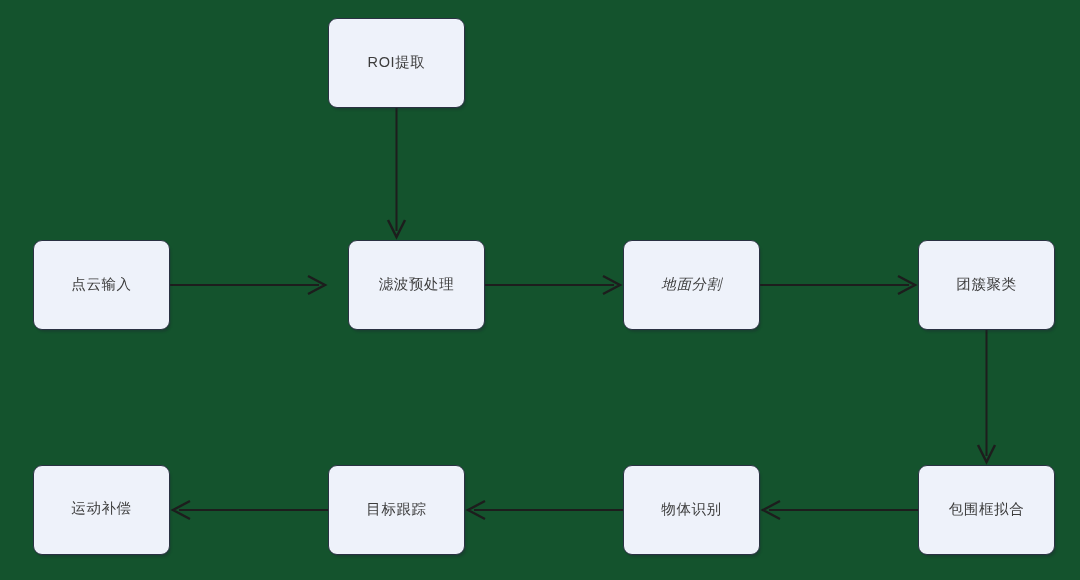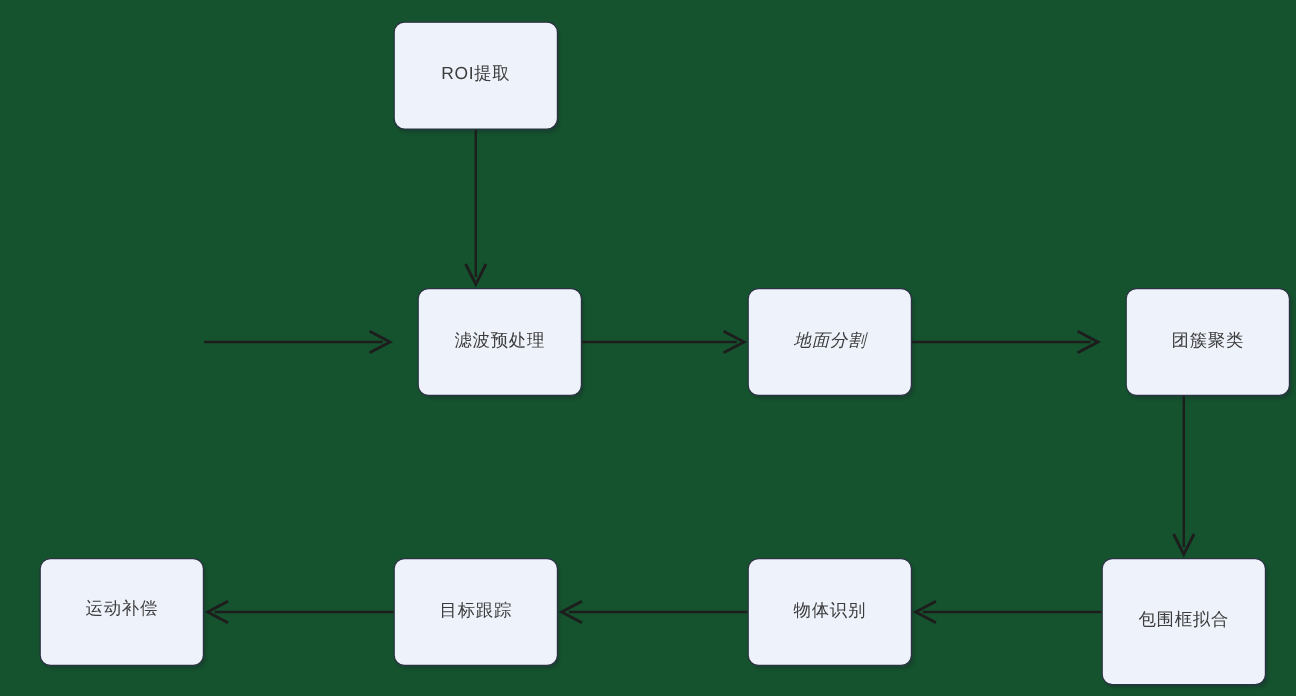--- a/index.html
+++ b/index.html
@@ -100,34 +100,37 @@
     <g>
       <line class="edge-line" x1="328" y1="510" x2="179" y2="510"></line>
       <polyline class="edge-head" points="190,501 173,510 190,519"></polyline>
     </g>
   </svg>
 
   <div class="node" style="left:328px; top:18px; width:137px; height:90px;">
     <span class="node-label">ROI提取</span>
   </div>
 
+  <div class="node" style="left:33px; top:240px; width:137px; height:90px;">
+    <span class="node-label">点云输入</span>
+  </div>
 
   <div class="node" style="left:328px; top:240px; width:137px; height:90px;margin-left:20px;">
     <span class="node-label">滤波预处理</span>
   </div>
 
   <div class="node" style="left:623px; top:240px; width:137px; height:90px;font-style:italic;">
     <span class="node-label">地面分割</span>
   </div>
 
-  <div class="node" style="left:938px; top:240px; width:137px; height:90px;">
+  <div class="node" style="left:918px; top:240px; width:137px; height:90px;">
     <span class="node-label">团簇聚类</span>
   </div>
 
-  <div class="node" style="left:918px; top:465px; width:137px; height:106px;">
+  <div class="node" style="left:918px; top:465px; width:137px; height:90px;">
     <span class="node-label">包围框拟合</span>
   </div>
 
   <div class="node" style="left:623px; top:465px; width:137px; height:90px;">
     <span class="node-label">物体识别</span>
   </div>
 
   <div class="node" style="left:328px; top:465px; width:137px; height:90px;">
     <span class="node-label">目标跟踪</span>
   </div>

